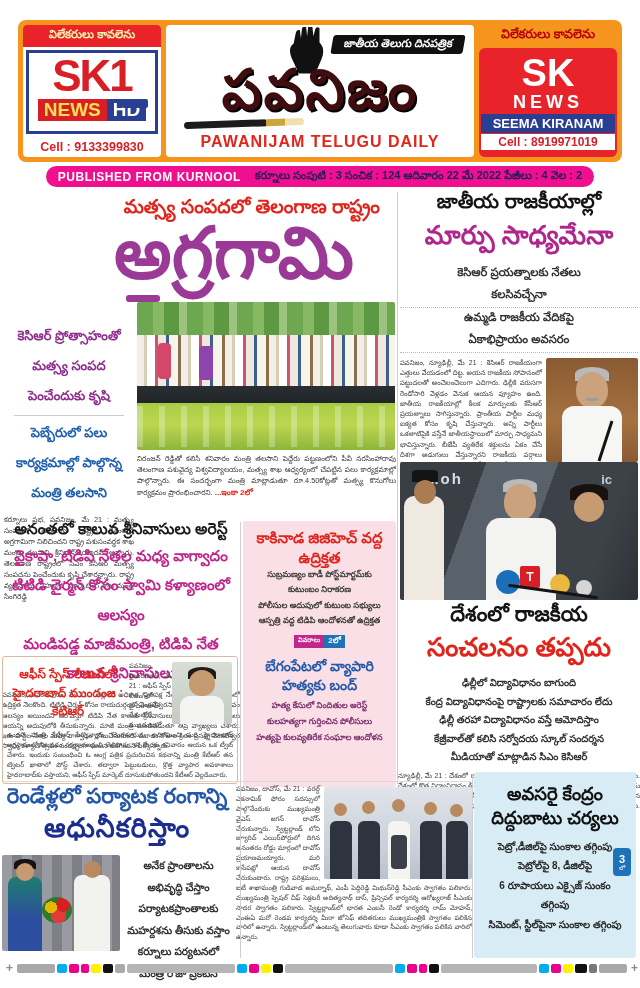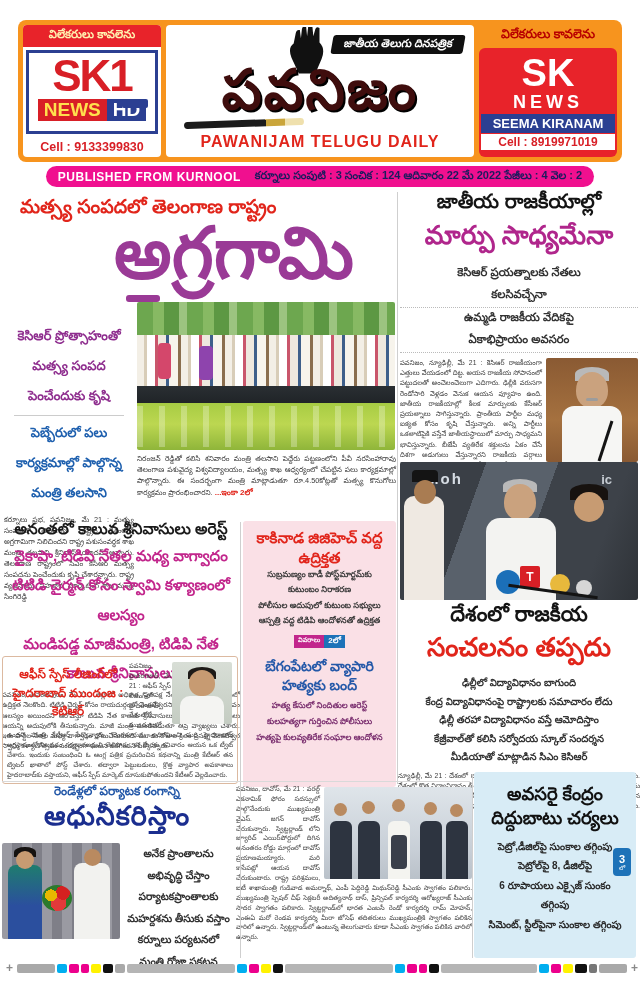--- a/index.html
+++ b/index.html
@@ -38,21 +38,21 @@
   .ar-blue{background:#2B3F92;color:#fff;font-size:13px;font-weight:800;width:100%;text-align:center;padding:2px 0;}
   .ar-cell{background:#fff;color:#D81F26;font-size:12px;font-weight:800;width:100%;text-align:center;padding:1px 0;}
 
   
   #infobar{position:absolute;left:46px;top:166px;width:548px;height:21px;background:#F0108F;border-radius:11px;
            display:flex;align-items:center;justify-content:center;gap:14px;}
   .pub{color:#fff;font-size:12px;font-weight:800;letter-spacing:.5px;}
   .det{color:#1B1B5E;font-size:11px;font-weight:800;}
 
   
-  #kicker{position:absolute;left:20px;top:196px;width:360px;text-align:left;color:#E1251B;
+  #kicker{position:absolute;left:20px;top:196px;width:360px;text-align:right;color:#E1251B;
           font-size:19px;font-weight:800;}
   #lead-head{position:absolute;left:0;top:212px;width:468px;text-align:center;color:#9A3A96;
           font-size:72px;font-weight:800;line-height:1.15;}
   .tick{position:absolute;left:126px;top:295px;width:34px;height:7px;background:#9A3A96;border-radius:3px;}
   #lead-rail{position:absolute;left:4px;top:322px;width:130px;}
   .rp{color:#8E2D8E;font-size:13px;font-weight:800;text-align:center;padding:6px 0;}
   .rb{color:#1D5FAE;font-size:13px;font-weight:800;text-align:center;padding:6px 0;}
   .rail-hr{border:0;border-top:1px solid #ccc;margin:3px 10px;}
   .smallbody{font-size:7.3px;line-height:1.5;color:#3c3c3c;text-align:justify;}
   #lead-rail .smallbody{margin-top:6px;}
@@ -86,21 +86,21 @@
   #ktr-box{position:absolute;left:2px;top:656px;width:236px;height:128px;border:1px solid #dcb9a0;
            border-radius:3px;padding:4px;overflow:hidden;}
   .ktr-h{float:left;width:54%;color:#E1251B;font-size:12px;font-weight:800;text-align:center;line-height:1.55;padding-top:4px;}
   .ktr-photo{float:right;width:60px;height:62px;position:relative;background:linear-gradient(#d8ded6,#c4ccc2);border-radius:2px;overflow:hidden;margin:1px;}
   .kp-head{position:absolute;left:17px;top:8px;width:26px;height:26px;background:#c79b72;border-radius:50% 50% 45% 45%;}
   .kp-hair{position:absolute;left:16px;top:5px;width:28px;height:12px;background:#1d1a17;border-radius:50% 50% 0 0;}
   .kp-shirt{position:absolute;left:8px;top:34px;width:44px;height:28px;background:#f4f4f2;border-radius:10px 10px 0 0;}
   #ktr-box .smallbody{font-size:6.6px;}
 
   #roja{position:absolute;left:2px;top:784px;width:230px;text-align:center;}
-  .roja-h1{color:#2458A8;font-size:12px;font-weight:800;}
+  .roja-h1{color:#2458A8;font-size:21px;font-weight:800;}
   .roja-h2{color:#1B2E8F;font-size:27px;font-weight:800;letter-spacing:1px;}
   .roja-row{display:flex;gap:5px;margin-top:5px;align-items:flex-start;}
   .roja-photo{width:118px;height:96px;position:relative;overflow:hidden;border-radius:2px;
       background:repeating-linear-gradient(90deg,#9a9aa2 0 10px,#7f7f88 10px 20px);}
   .rj-wom{position:absolute;left:6px;top:22px;width:34px;height:74px;background:linear-gradient(#1f7d6e,#2b4f9e 55%);border-radius:8px 8px 0 0;}
   .rj-whead{position:absolute;left:14px;top:8px;width:18px;height:18px;background:#c79b72;border-radius:50%;}
   .rj-whair{position:absolute;left:12px;top:4px;width:22px;height:10px;background:#151210;border-radius:50% 50% 0 0;}
   .rj-man{position:absolute;right:10px;top:20px;width:36px;height:76px;background:#f2f2ef;border-radius:8px 8px 0 0;}
   .rj-mhead{position:absolute;right:19px;top:6px;width:17px;height:17px;background:#b98a60;border-radius:50%;}
   .rj-flow{position:absolute;left:40px;top:42px;width:30px;height:26px;border-radius:50%;

